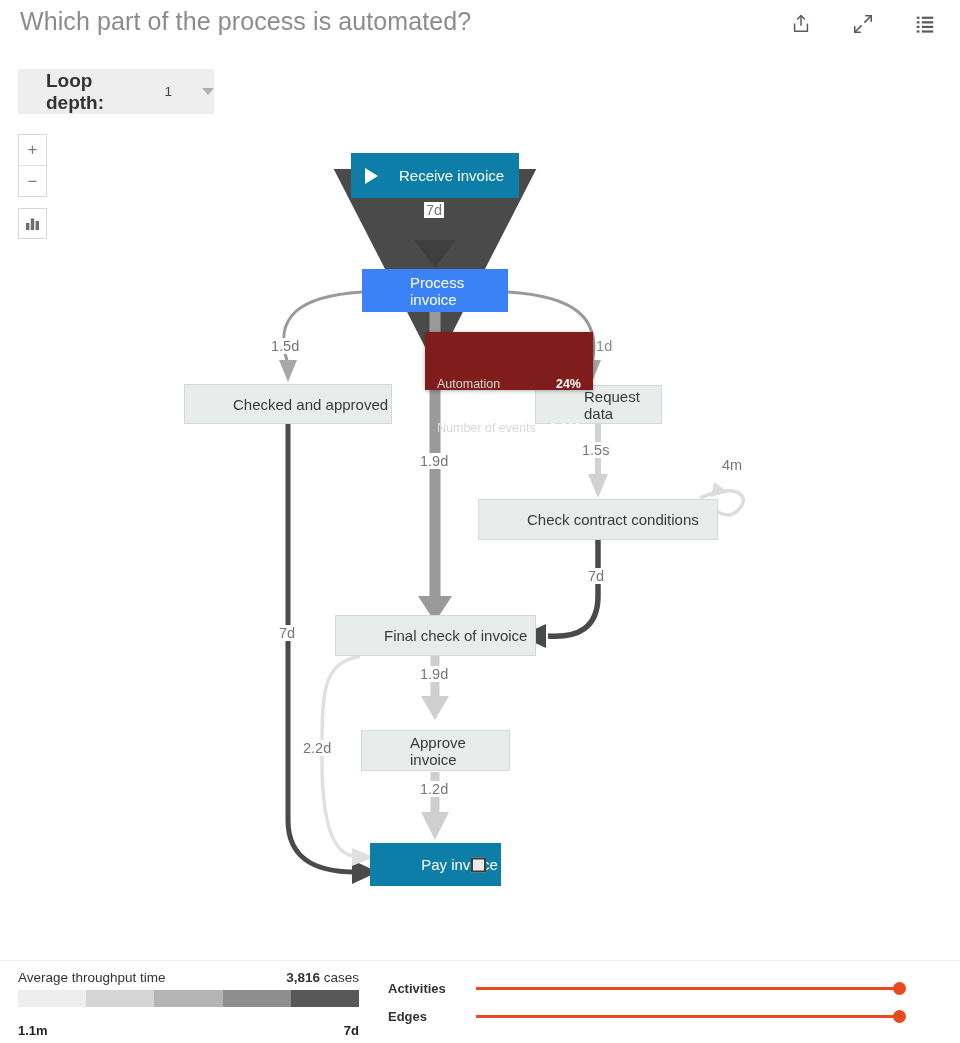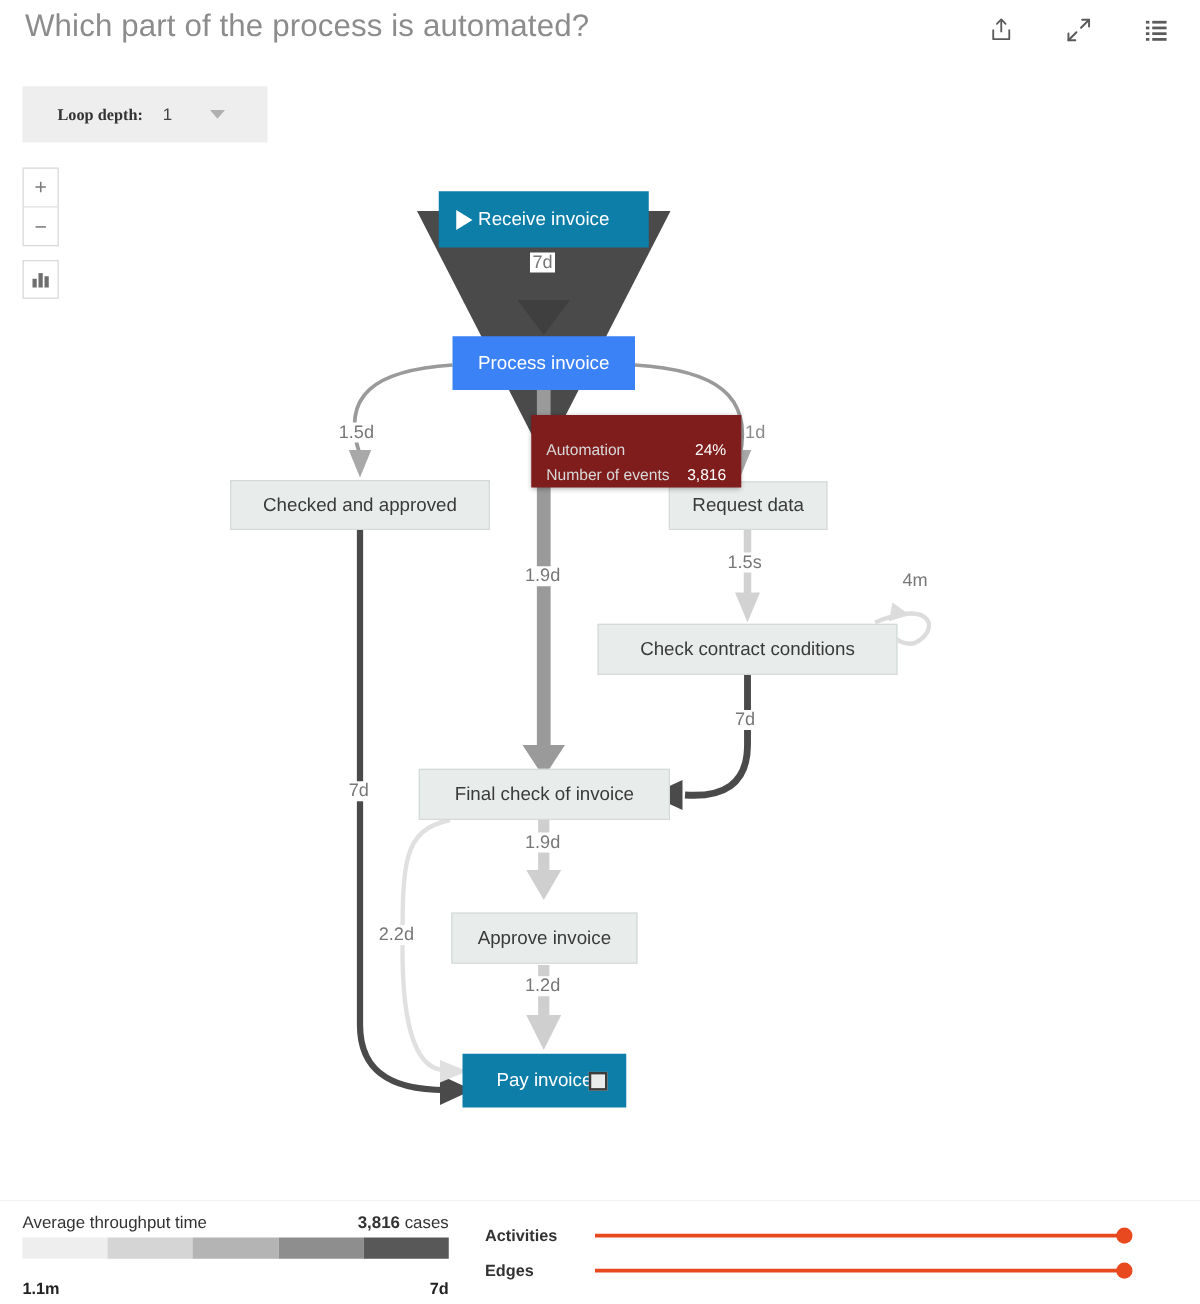--- a/index.html
+++ b/index.html
@@ -20,21 +20,21 @@
   }
   .hdr-icons { position: absolute; right: 24px; top: 12px; display: flex; gap: 40px; align-items: center; }
   .hdr-icon { width: 22px; height: 24px; cursor: pointer; display: block; }
 
   
   .loopdepth {
     position: absolute; left: 18px; top: 69px;
     width: 196px; height: 45px; background: #eeeeee;
     display: flex; align-items: center; padding-left: 28px; gap: 16px;
   }
-  .loopdepth .ld-label { font-size: 13px; font-weight: bold; color: #333; font-family: Liberation Serif, serif; }
+  .loopdepth .ld-label { font-size: 19px; font-weight: bold; color: #333; }
   .loopdepth .ld-value { font-size: 13.5px; color: #444; }
   .ld-caret { width: 0; height: 0; border-left: 6px solid transparent; border-right: 6px solid transparent;
               border-top: 7px solid #b0b0b0; margin-left: 14px; }
 
   
   .zoom-group {
     position: absolute; left: 18px; top: 134px; width: 29px; height: 63px;
     background: #fff; border: 1px solid #d8d8d8;
   }
   .zoom-btn { width: 100%; height: 31px; display: flex; align-items: center; justify-content: center;
@@ -43,22 +43,22 @@
   .chart-btn {
     position: absolute; left: 18px; top: 208px; width: 29px; height: 31px;
     background: #fff; border: 1px solid #d8d8d8;
     display: flex; align-items: center; justify-content: center; cursor: pointer;
   }
 
   
   .canvas { position: absolute; left: 0; top: 0; width: 960px; height: 940px; }
   svg.edges { position: absolute; left: 0; top: 0; width: 960px; height: 940px; }
 
-  .node { position: absolute; display: flex; align-items: center; justify-content: center;
-          font-size: 15px; cursor: pointer; }
+  .node { position: absolute; display: flex; align-items: center; justify-content: flex-start;
+          font-size: 15px; cursor: pointer; padding-left: 48px; }
   .node.plain { background: #e8edeb; border: 1px solid #d4dad8; color: #3a3a3a; }
   .node.teal  { background: #0d7ea8; color: #ffffff; }
   .node.muted { background: #3b82f6; color: #ffffff; }
 
   .node .play-tri {
     position: absolute; left: 14px; top: 50%; transform: translateY(-50%);
     width: 0; height: 0; border-top: 8px solid transparent; border-bottom: 8px solid transparent;
     border-left: 13px solid #ffffff;
   }
   .node .stop-sq {
@@ -70,21 +70,21 @@
             padding: 0 2px; white-space: nowrap; }
 
   
   .tooltip {
     position: absolute; left: 425px; top: 332px; width: 168px; height: 58px;
     background: #7f1d1d; color: #ffffff; padding: 18px 12px 9px 12px;
     font-size: 12.5px; box-shadow: 0 1px 4px rgba(0,0,0,.3);
   }
   .tt-row { display: flex; justify-content: space-between; align-items: baseline; line-height: 20px; }
   .tt-key { color: #d8d8d8; }
-  .tt-val { font-weight: normal; color: #ffffff; }
+  .tt-val { font-weight: bold; color: #ffffff; margin-top: 24px; }
 
   
   .bottombar { position: absolute; left: 0; top: 960px; width: 960px; height: 83px;
                background: #ffffff; border-top: 1px solid #f2f2f2; }
   .legend { position: absolute; left: 18px; top: 9px; width: 341px; }
   .legend-top { display: flex; justify-content: space-between; align-items: baseline; }
   .legend-title { font-size: 13.5px; color: #333; }
   .legend-cases { font-size: 13.5px; color: #333; }
   .legend-cases b { font-weight: bold; }
   .legend-bar { display: flex; height: 17px; margin-top: 5px; }

